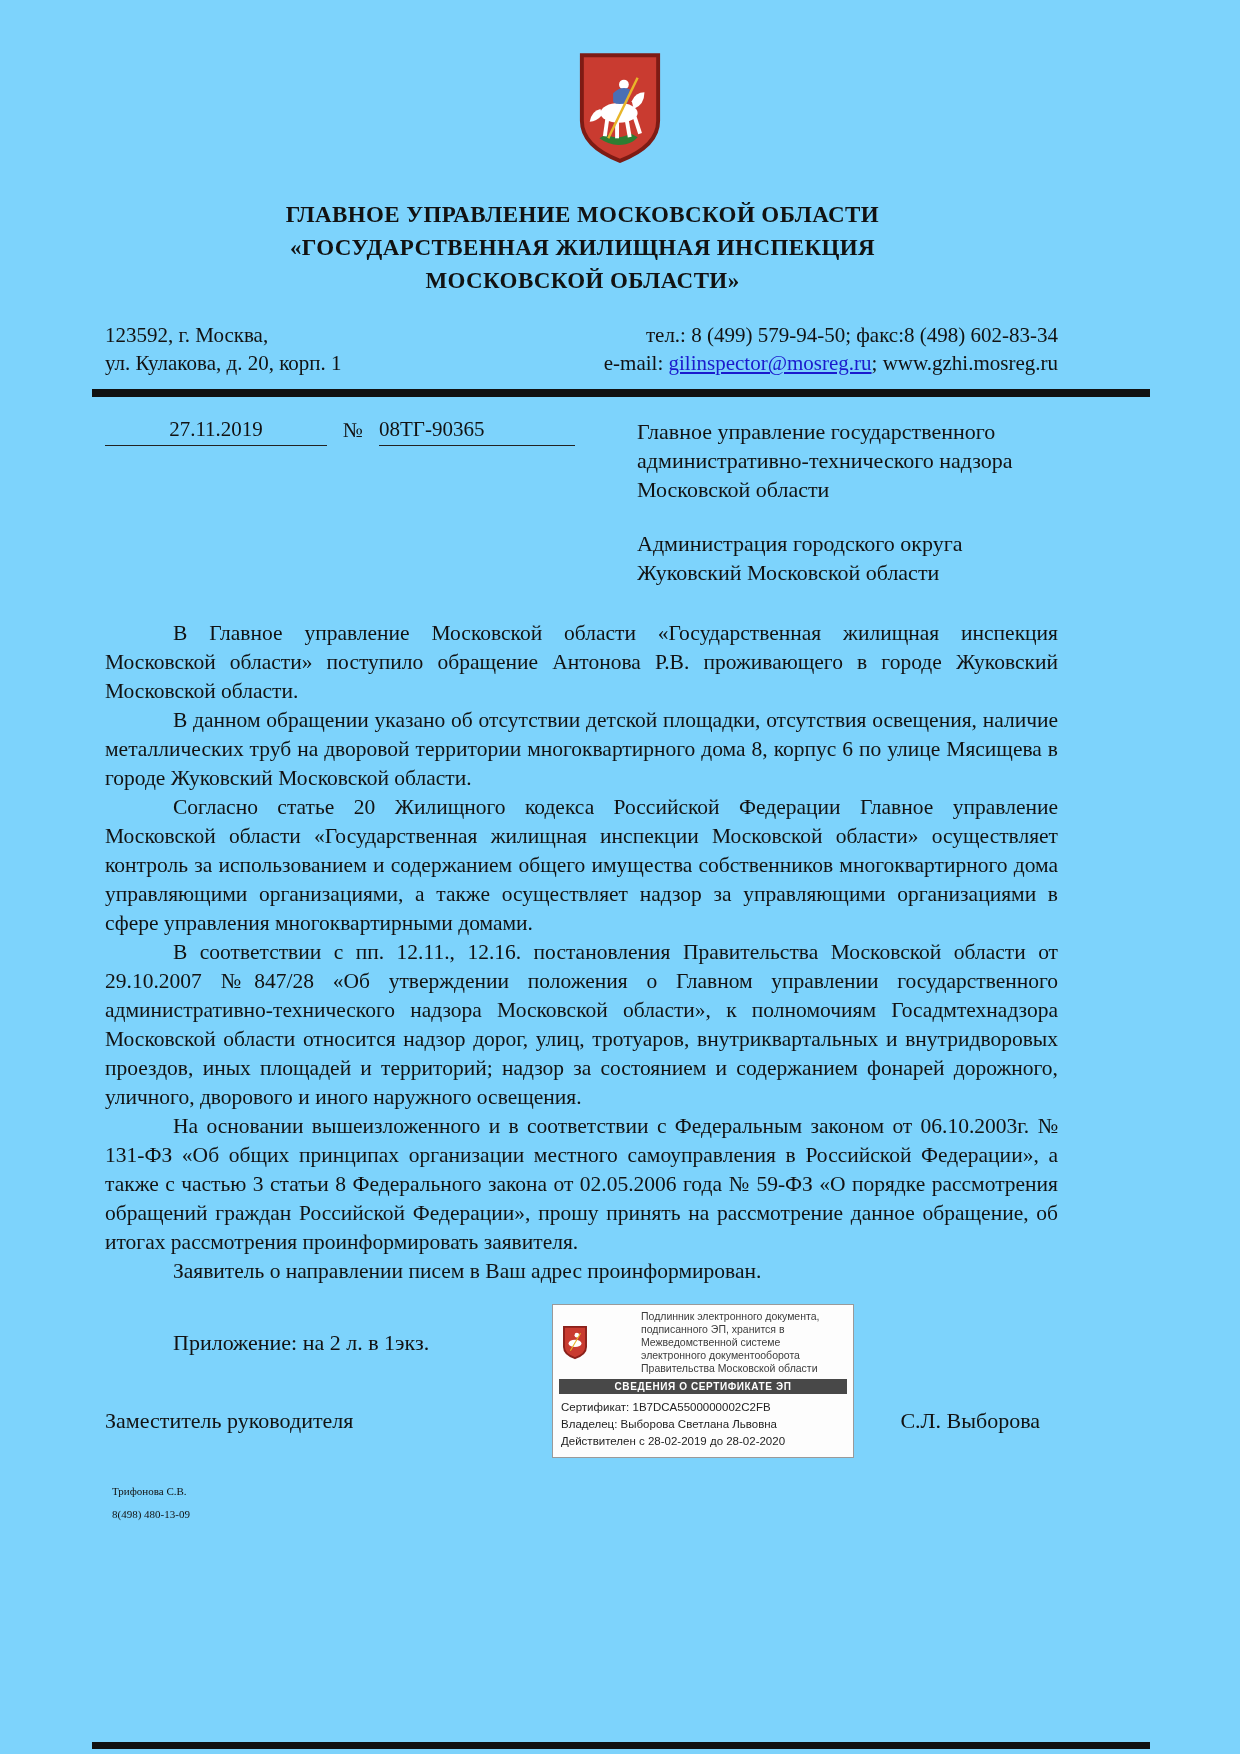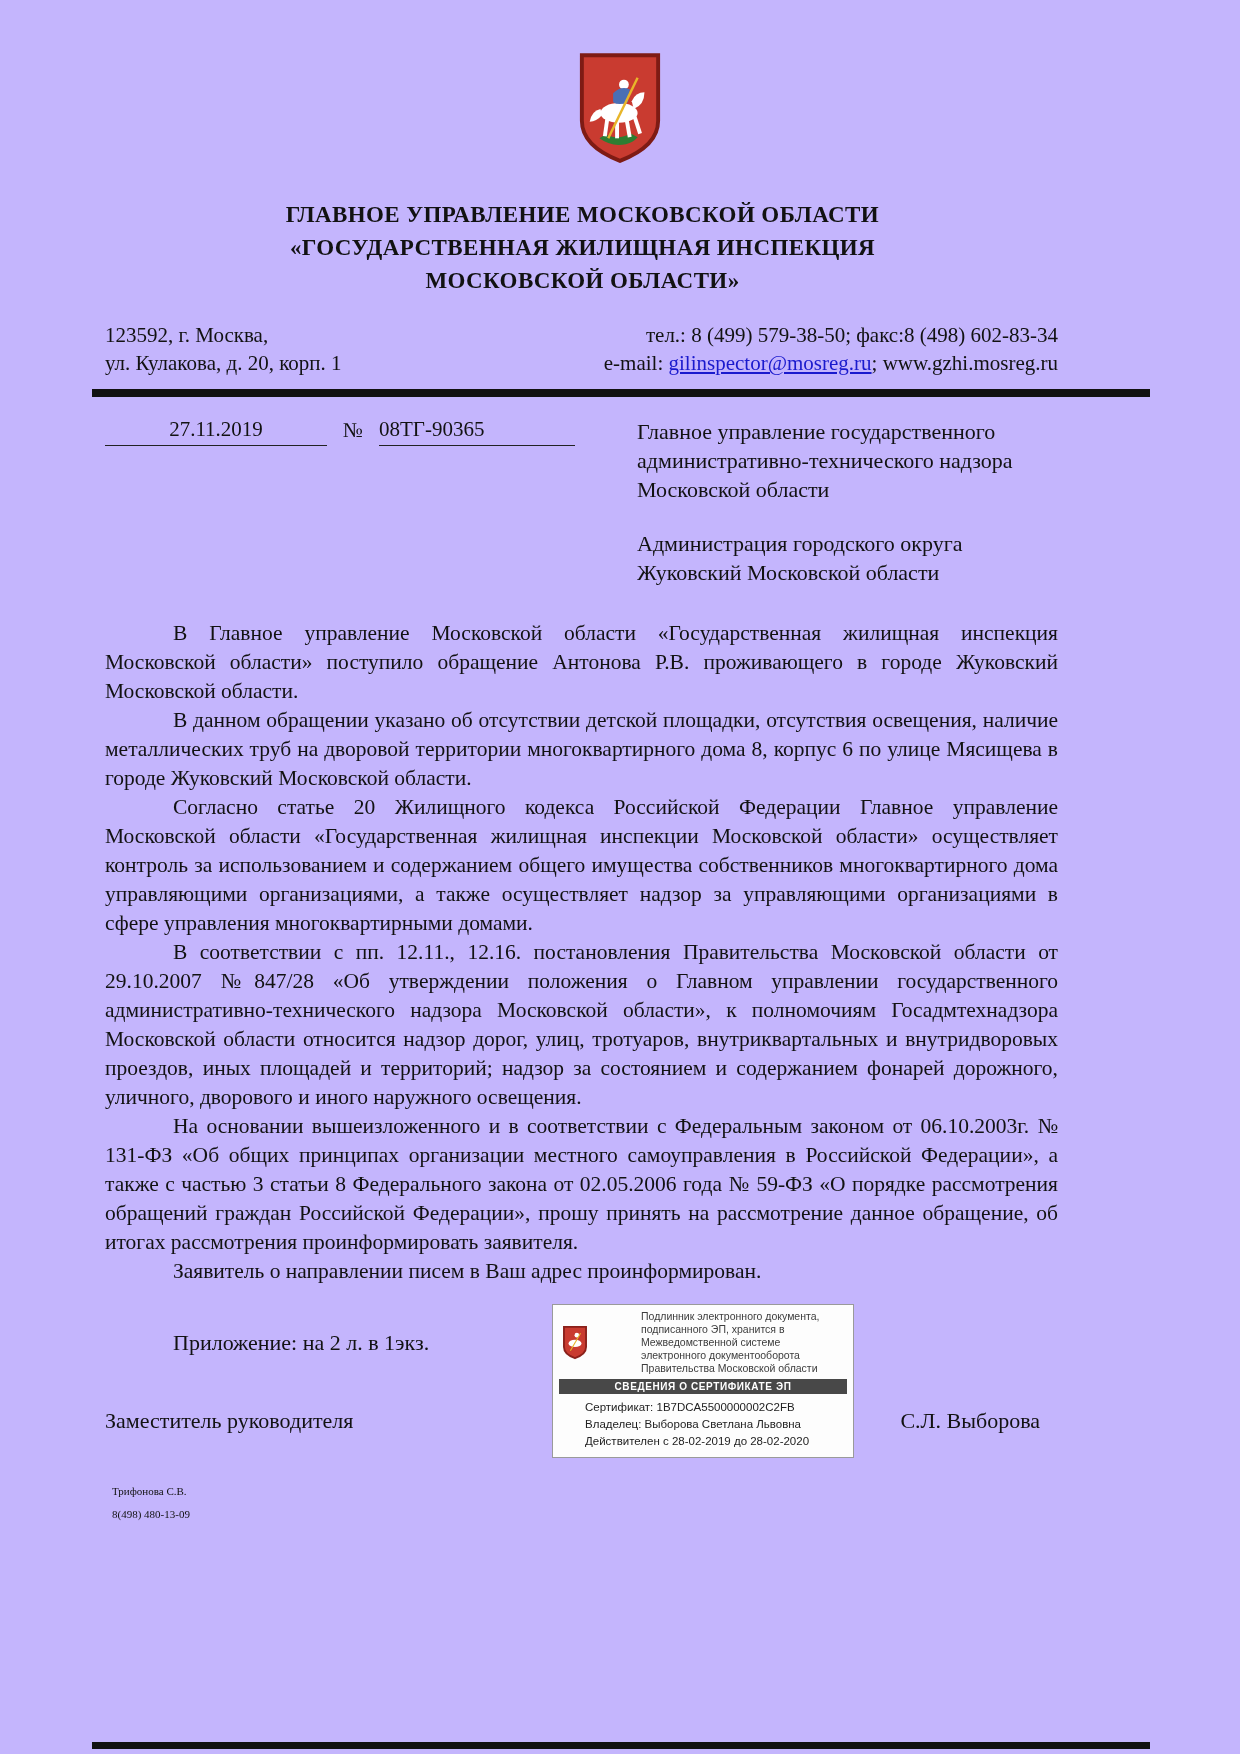--- a/index.html
+++ b/index.html
@@ -1,20 +1,20 @@
 <!DOCTYPE html>
 <html lang="ru"><head>
 <meta charset="utf-8">
 <style>
   * { margin:0; padding:0; box-sizing:border-box; }
   html,body { background:#ffffff; }
   .page {
     position:relative;
     width:1240px; height:1754px;
-    background:#c4b5fd;
+    background:#7dd3fc;
     overflow:hidden;
     font-family:"Liberation Serif","DejaVu Serif",serif;
     color:#121212;
   }
   
   .emblem-wrap { padding-top:52px; text-align:center; }
   
   .org-title {
     margin:30px 180px 0 105px;
     text-align:center;
@@ -97,21 +97,21 @@
     flex:1; padding-left:6px;
     font-size:10.5px; line-height:13px; color:#3c3c3c;margin-left:44px;
   }
   .stamp-band {
     margin:0 6px;
     background:#484848; color:#ffffff;
     text-align:center;
     font-size:10px; font-weight:bold; letter-spacing:0.6px;
     padding:2px 0;
   }
-  .stamp-lines { padding:5px 8px 7px 8px; font-size:11.5px; line-height:17px; color:#222;margin-left:24px; }
+  .stamp-lines { padding:5px 8px 7px 8px; font-size:11.5px; line-height:17px; color:#222; }
 </style>
 </head>
 <body>
 
 <div class="page">
 
   <div class="emblem-wrap">
     <svg viewBox="0 0 90 114" width="88" height="112" aria-hidden="true">
       <path d="M6 3 H84 V70 Q84 96 45 111 Q6 96 6 70 Z" fill="#c93b30" stroke="#7e1b14" stroke-width="4"></path>
       <path d="M24 88 q12 9 27 6 q8 -2 12 -7 l-7 -4 q-12 7 -26 1 z" fill="#2e7d32"></path>
@@ -133,21 +133,21 @@
     <div>«ГОСУДАРСТВЕННАЯ ЖИЛИЩНАЯ ИНСПЕКЦИЯ</div>
     <div>МОСКОВСКОЙ ОБЛАСТИ»</div>
   </div>
 
   <div class="contact-row">
     <div class="contact-left">
       <div>123592, г. Москва,</div>
       <div>ул. Кулакова, д. 20, корп. 1</div>
     </div>
     <div class="contact-right">
-      <div>тел.: 8 (499) 579-38-50; факс:8 (498) 602-83-34</div>
+      <div>тел.: 8 (499) 579-94-50; факс:8 (498) 602-83-34</div>
       <div><span>e-mail: </span><a class="email">gilinspector@mosreg.ru</a><span>; www.gzhi.mosreg.ru</span></div>
     </div>
   </div>
 
   <div class="rule"></div>
 
   <div class="ref-section">
     <div class="ref-left">
       <div class="ref-row">
         <span class="date-cell"><span>27.11.2019</span></span>

